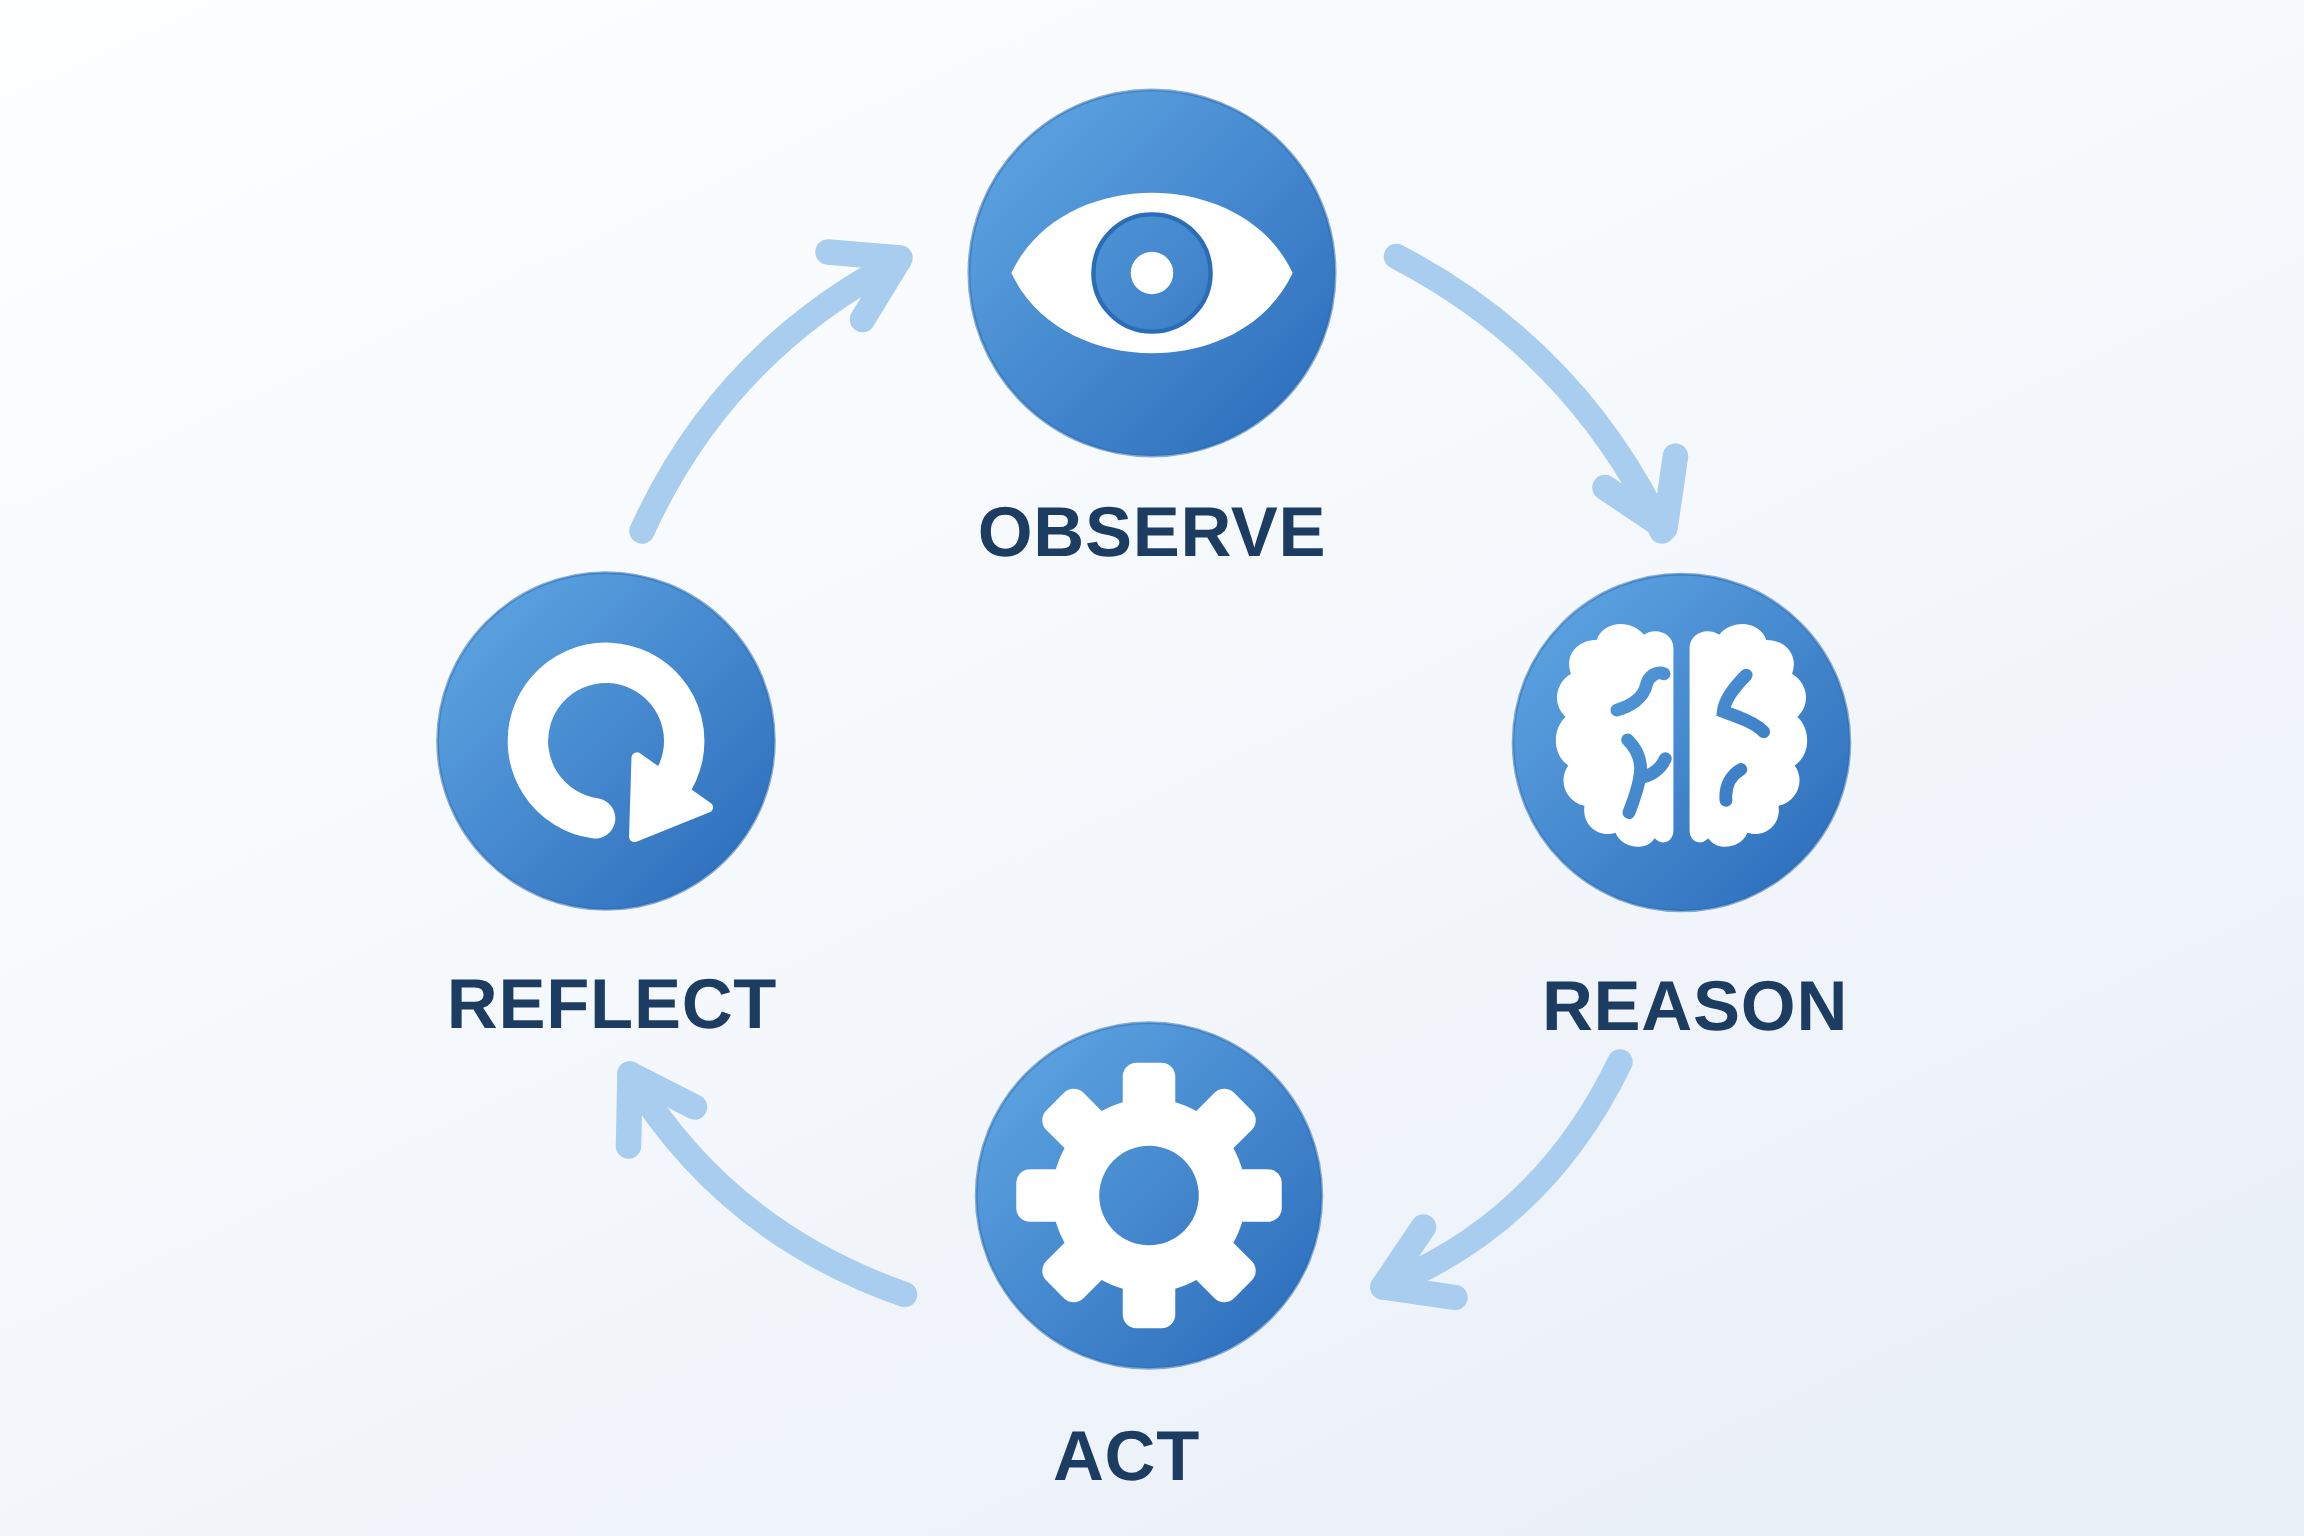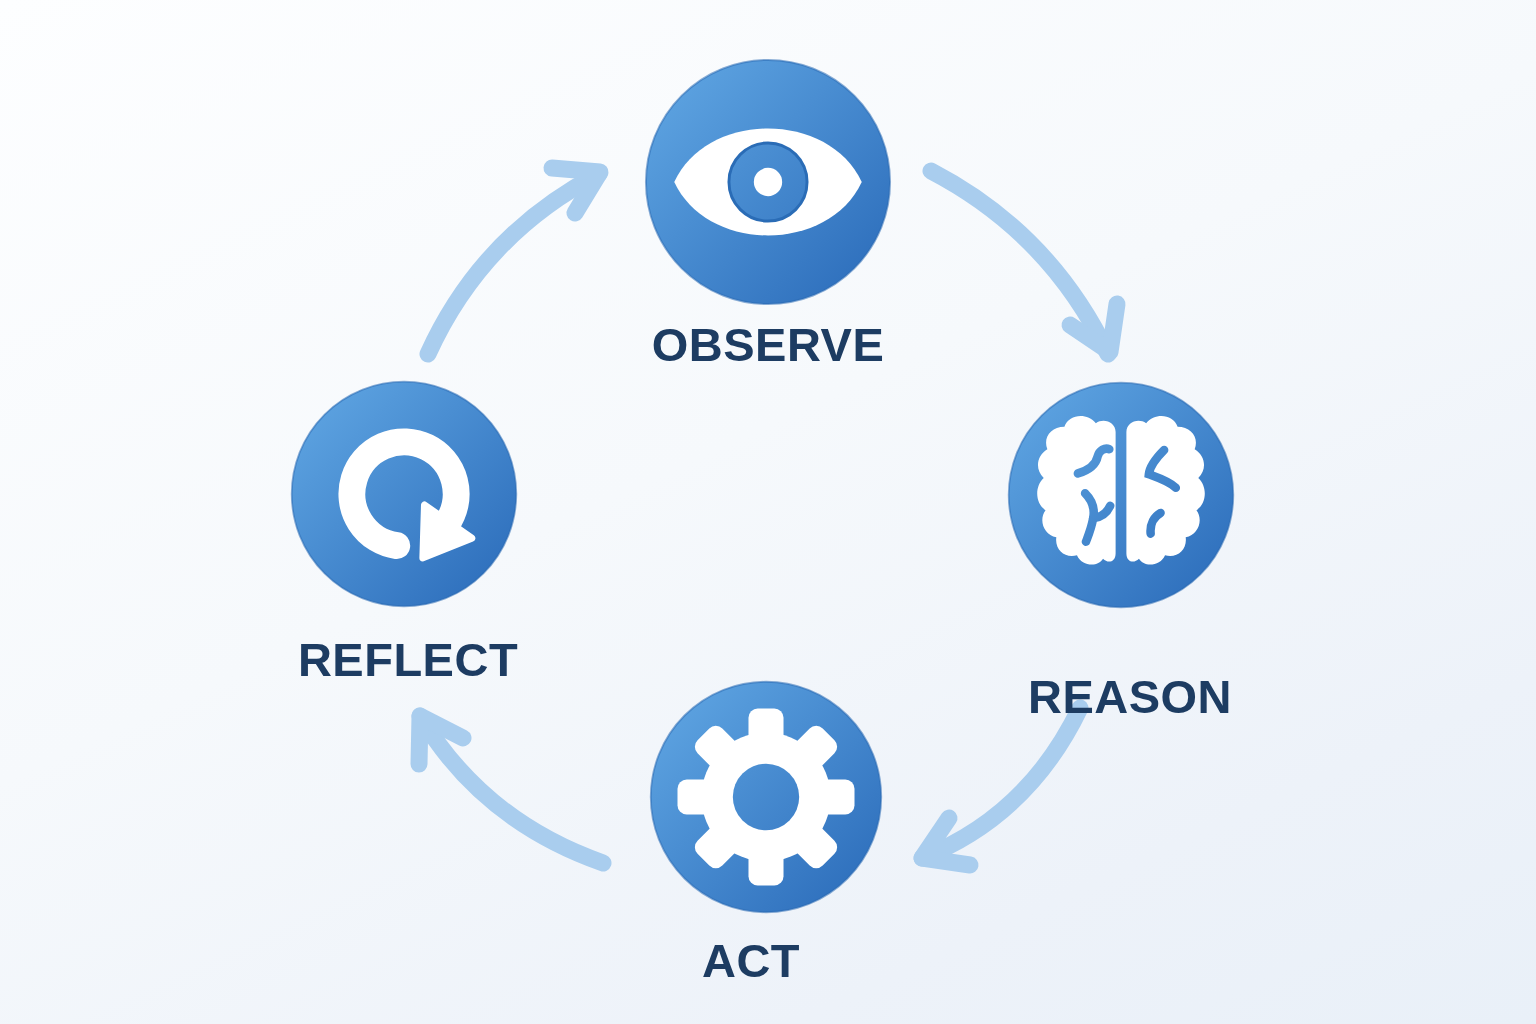--- a/index.html
+++ b/index.html
@@ -29,23 +29,24 @@
   .node-act     { left: 648px; top: 679px; width: 236px; height: 236px; }
   .node-reflect { left: 289px; top: 379px; width: 230px; height: 230px; }
   .step-label {
     position: absolute;
     transform: translate(-50%, -50%);
     font-size: 47px;
     font-weight: 700;
     letter-spacing: 0.5px;
     color: #1d3c62;
     white-space: nowrap;
+    margin-top: 10px;
   }
   .label-observe { left: 768px;  top: 344px; }
-  .label-reason  { left: 1130px; top: 696px; text-align: right; }
+  .label-reason  { left: 1130px; top: 660px; text-align: right; }
   .label-act     { left: 751px;  top: 960px; }
   .label-reflect { left: 408px;  top: 659px; }
 </style>
 </head>
 <body>
 
 <div class="stage">
 
   <svg class="arrows-layer" viewBox="0 0 1536 1024" fill="none" stroke="#a9cdee" stroke-width="17" stroke-linecap="round" stroke-linejoin="round">
     <g>

